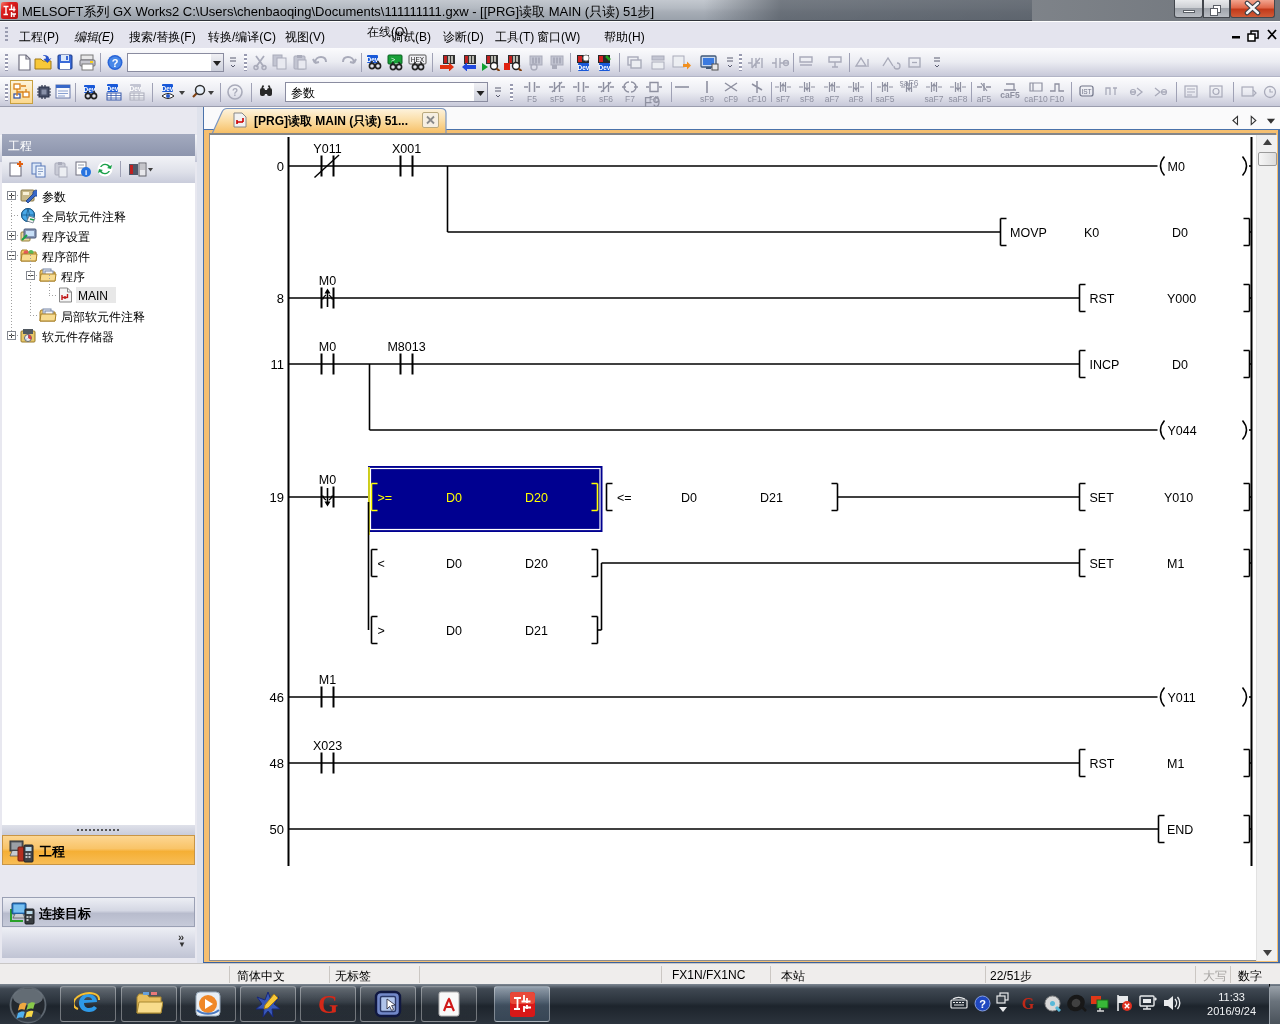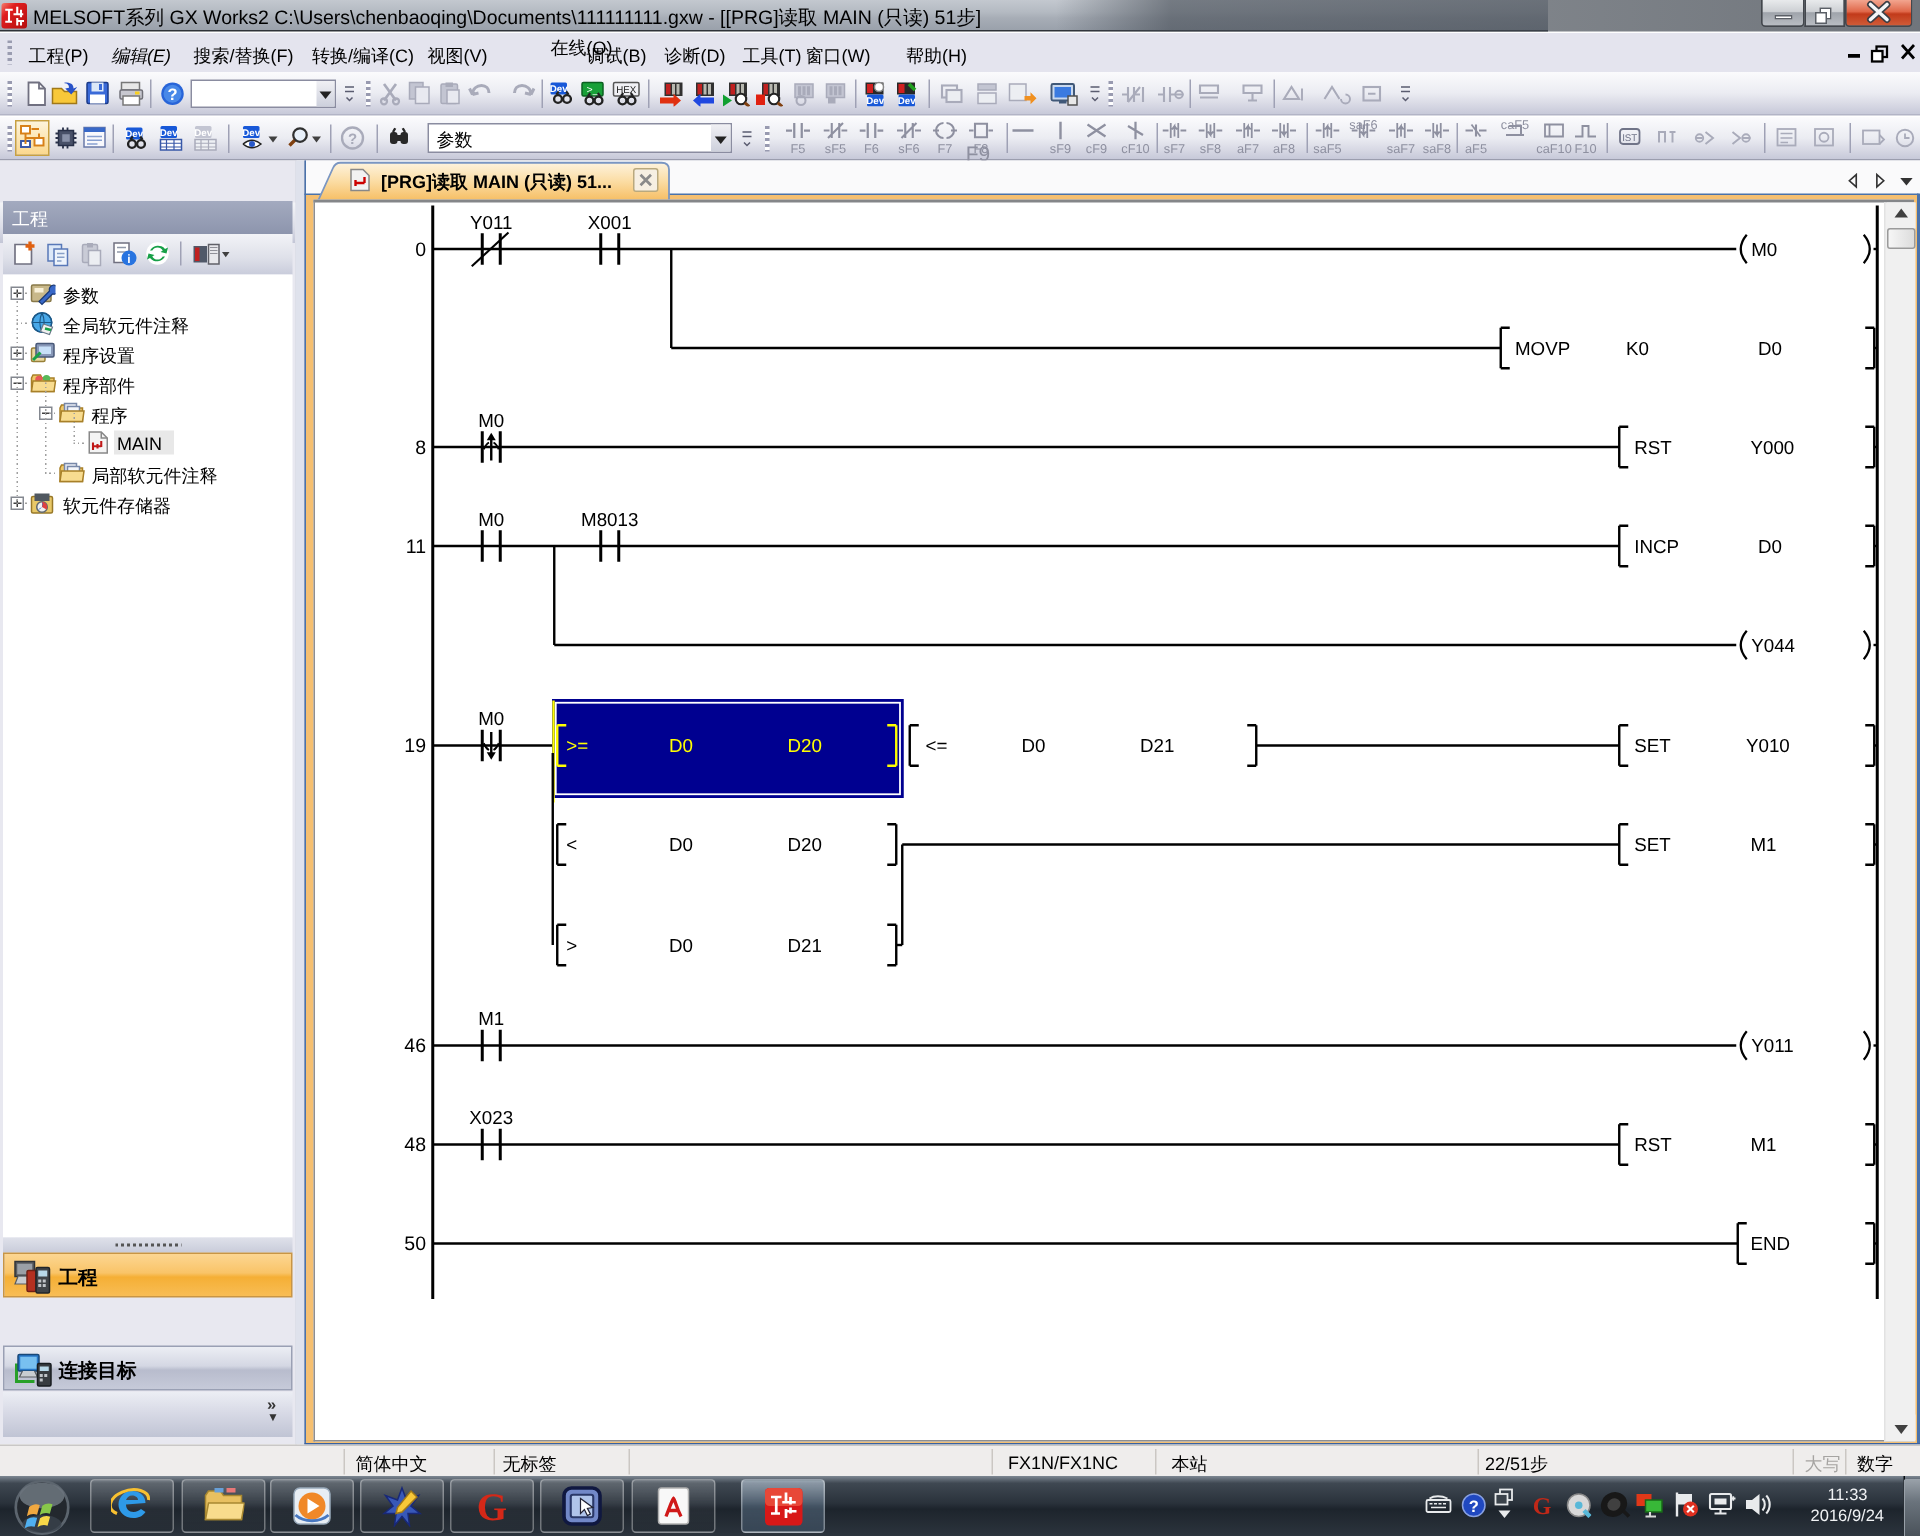--- a/index.html
+++ b/index.html
@@ -421,21 +421,21 @@
 <div class="abs" style="left:972px;top:1px;width:24px;height:26px;"></div>
 <svg class="abs" style="left:976px;top:3px;" width="16" height="12" viewBox="0 0 16 12">
       <path d="M1,6 h5 M10,6 h5 M8,2 v8" stroke="#8e90a0" stroke-width="1.4"></path>
       <path d="M5,2 l6,8" stroke="#8e90a0" stroke-width="1.2"></path>
     </svg>
 <span class="abs" style="left:984px;top:16px;font-size:8.5px;color:#8e90a0;transform:translateX(-50%);">aF5</span>
 <div class="abs" style="left:998px;top:1px;width:24px;height:26px;"></div>
 <svg class="abs" style="left:1002px;top:3px;" width="16" height="12" viewBox="0 0 16 12">
       <path d="M2,9 h12 M4,3 h8 v6" stroke="#8e90a0" stroke-width="1.3" fill="none"></path>
     </svg>
-<span class="abs" style="left:1010px;top:0;font-size:8.5px;color:#8e90a0;transform:translateX(-50%);">caF5</span>
+<span class="abs" style="left:1010px;top:12px;font-size:8.5px;color:#8e90a0;transform:translateX(-50%);font-weight:bold;">caF5</span>
 <div class="abs" style="left:1024px;top:1px;width:24px;height:26px;"></div>
 <svg class="abs" style="left:1028px;top:3px;" width="16" height="12" viewBox="0 0 16 12">
       <path d="M2,2 h12 v8 h-12 z M5,2 v8" stroke="#8e90a0" stroke-width="1.2" fill="none"></path>
     </svg>
 <span class="abs" style="left:1036px;top:16px;font-size:8.5px;color:#8e90a0;transform:translateX(-50%);">caF10</span>
 <div class="abs" style="left:1045px;top:1px;width:24px;height:26px;"></div>
 <svg class="abs" style="left:1049px;top:3px;" width="16" height="12" viewBox="0 0 16 12">
       <path d="M1,10 h5 v-7 h4 v7 h5" stroke="#8e90a0" stroke-width="1.3" fill="none"></path>
     </svg>
 <span class="abs" style="left:1057px;top:16px;font-size:8.5px;color:#8e90a0;transform:translateX(-50%);">F10</span>

